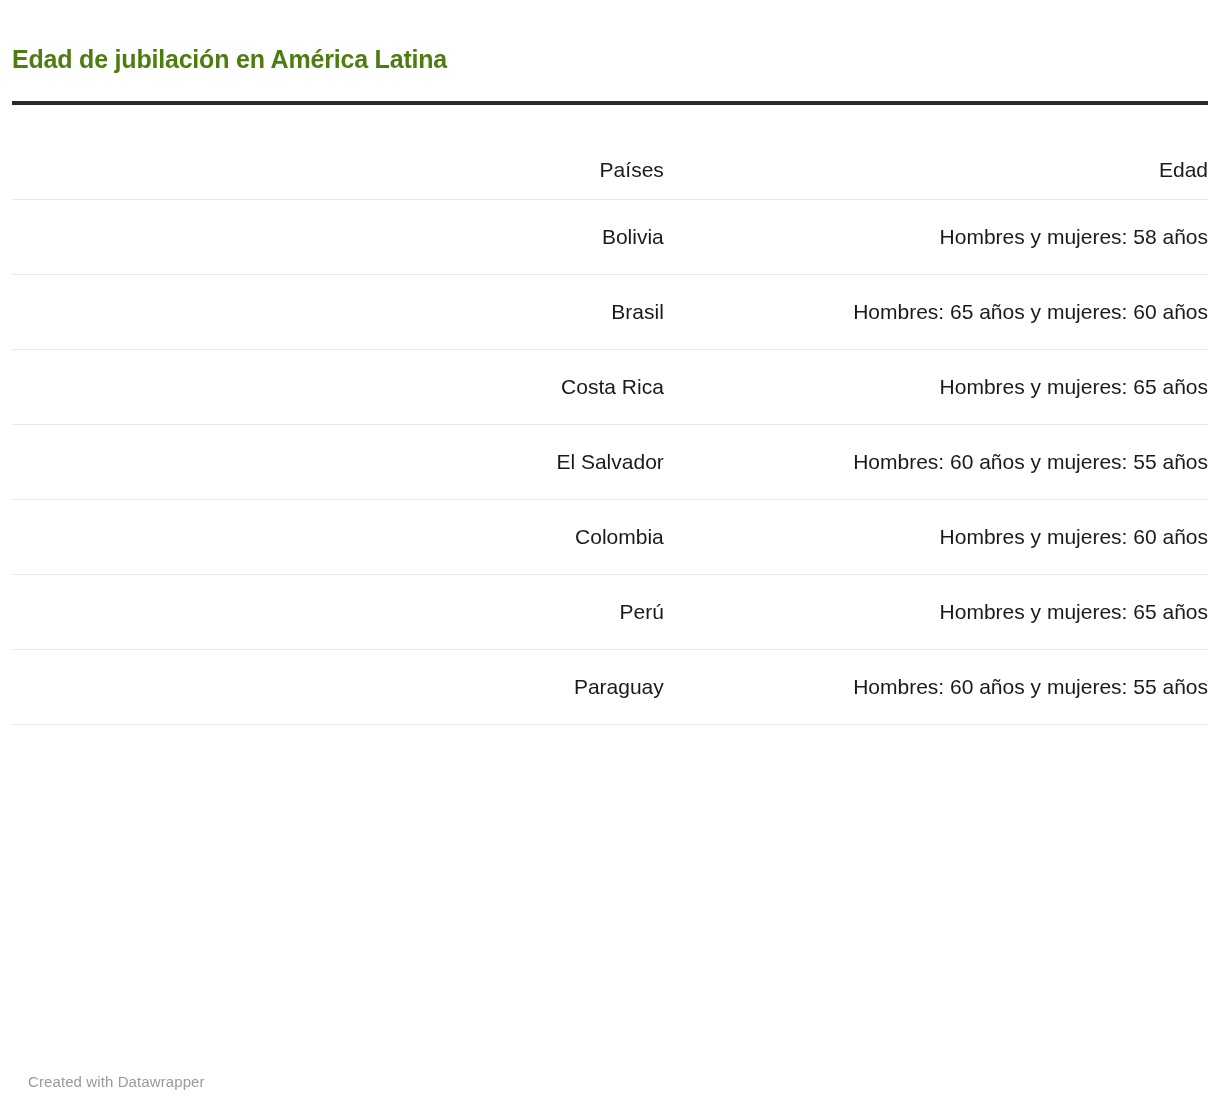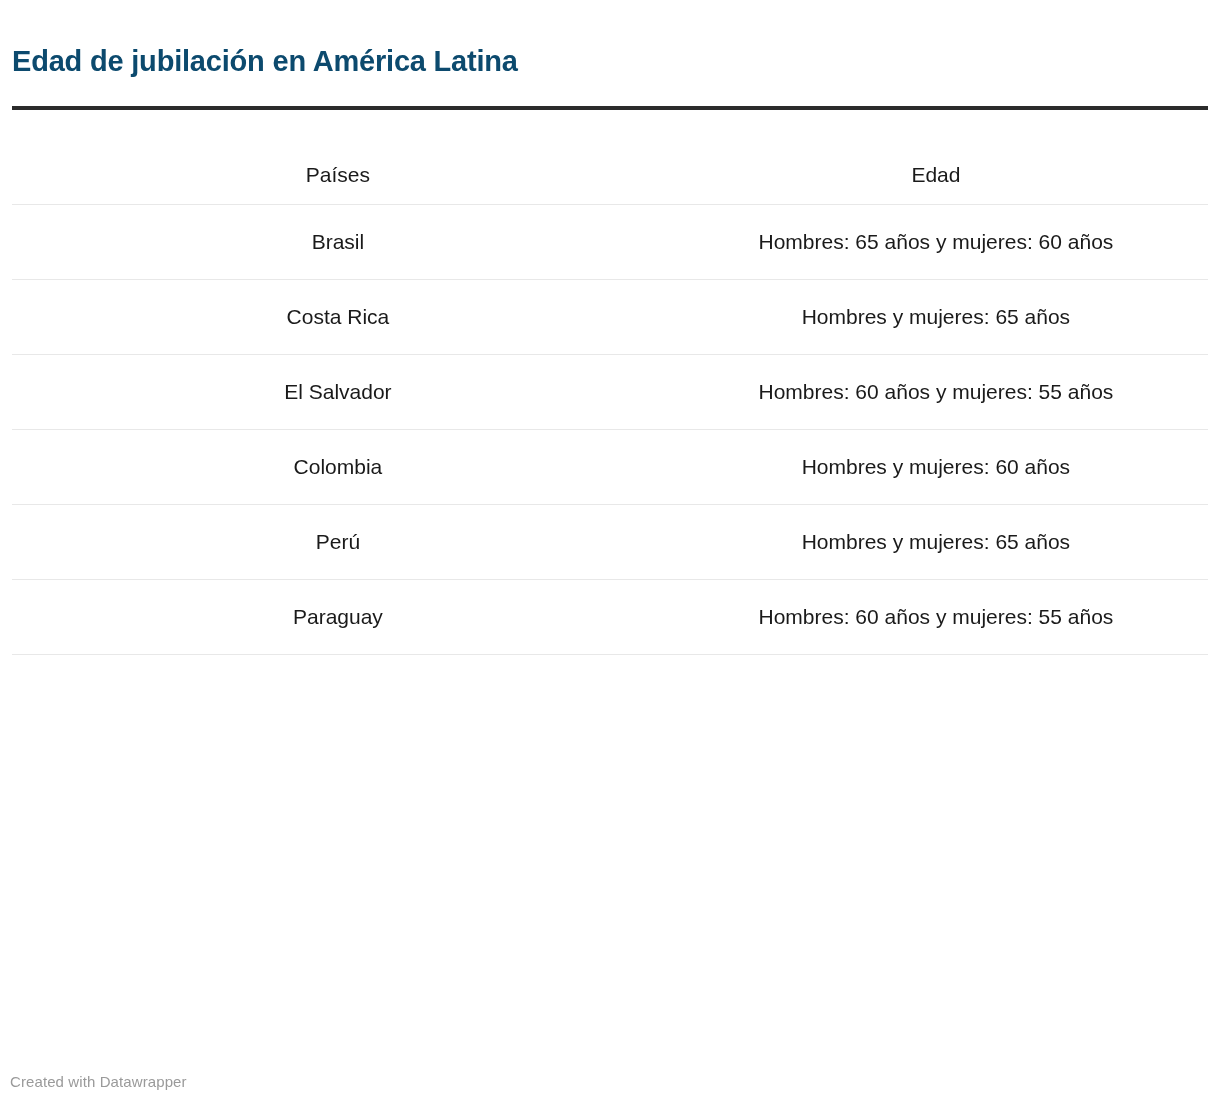--- a/index.html
+++ b/index.html
@@ -16,66 +16,66 @@
   }
   .page {
     width: 1220px;
     height: 1106px;
     box-sizing: border-box;
     padding: 0 12px;
     position: relative;
     background: #ffffff;
   }
   .title {
-    font-size: 29px;
+    font-size: 25px;
     font-weight: bold;
     letter-spacing: -0.2px;
-    color: #0c4a6e;
+    color: #4d7c0f;
     padding-top: 44px;
     line-height: 1.2;
   }
   .title-rule {
     margin-top: 27px;
     height: 4px;
     background: #2b2b2b;
     width: 100%;
   }
   table.data-table {
     width: 100%;
     border-collapse: collapse;
     table-layout: fixed;
     margin-top: 0;
   }
   table.data-table col.col-country { width: 54.5%; }
   table.data-table col.col-age { width: 45.5%; }
 
   table.data-table th,
   table.data-table td {
-    text-align: center;
+    text-align: right;
     font-weight: normal;
     font-size: 21px;
     color: #1a1a1a;
     border-bottom: 1px solid #e8e8e8;
     padding: 0;
     height: 74px;
     vertical-align: middle;
     line-height: 1.25;
     margin-left: 20px;
   }
   table.data-table thead th {
     height: 78px;
     vertical-align: bottom;
     padding-bottom: 16px;
   }
   table.data-table tbody tr:last-child td {
     border-bottom: 1px solid #e8e8e8;
   }
   .footer {
     position: absolute;
-    left: 10px;
+    left: 28px;
     bottom: 16px;
     font-size: 15px;
     color: #9a9a9a;
     letter-spacing: 0.1px;
   }
 </style>
 </head>
 <body>
 
 <div class="page">
@@ -88,20 +88,24 @@
       <col class="col-country">
       <col class="col-age">
     </colgroup>
     <thead>
       <tr>
         <th>Países</th>
         <th>Edad</th>
       </tr>
     </thead>
     <tbody>
+      <tr>
+        <td>Bolivia</td>
+        <td>Hombres y mujeres: 58 años</td>
+      </tr>
       <tr>
         <td>Brasil</td>
         <td>Hombres: 65 años y mujeres: 60 años</td>
       </tr>
       <tr>
         <td>Costa Rica</td>
         <td>Hombres y mujeres: 65 años</td>
       </tr>
       <tr>
         <td>El Salvador</td>

